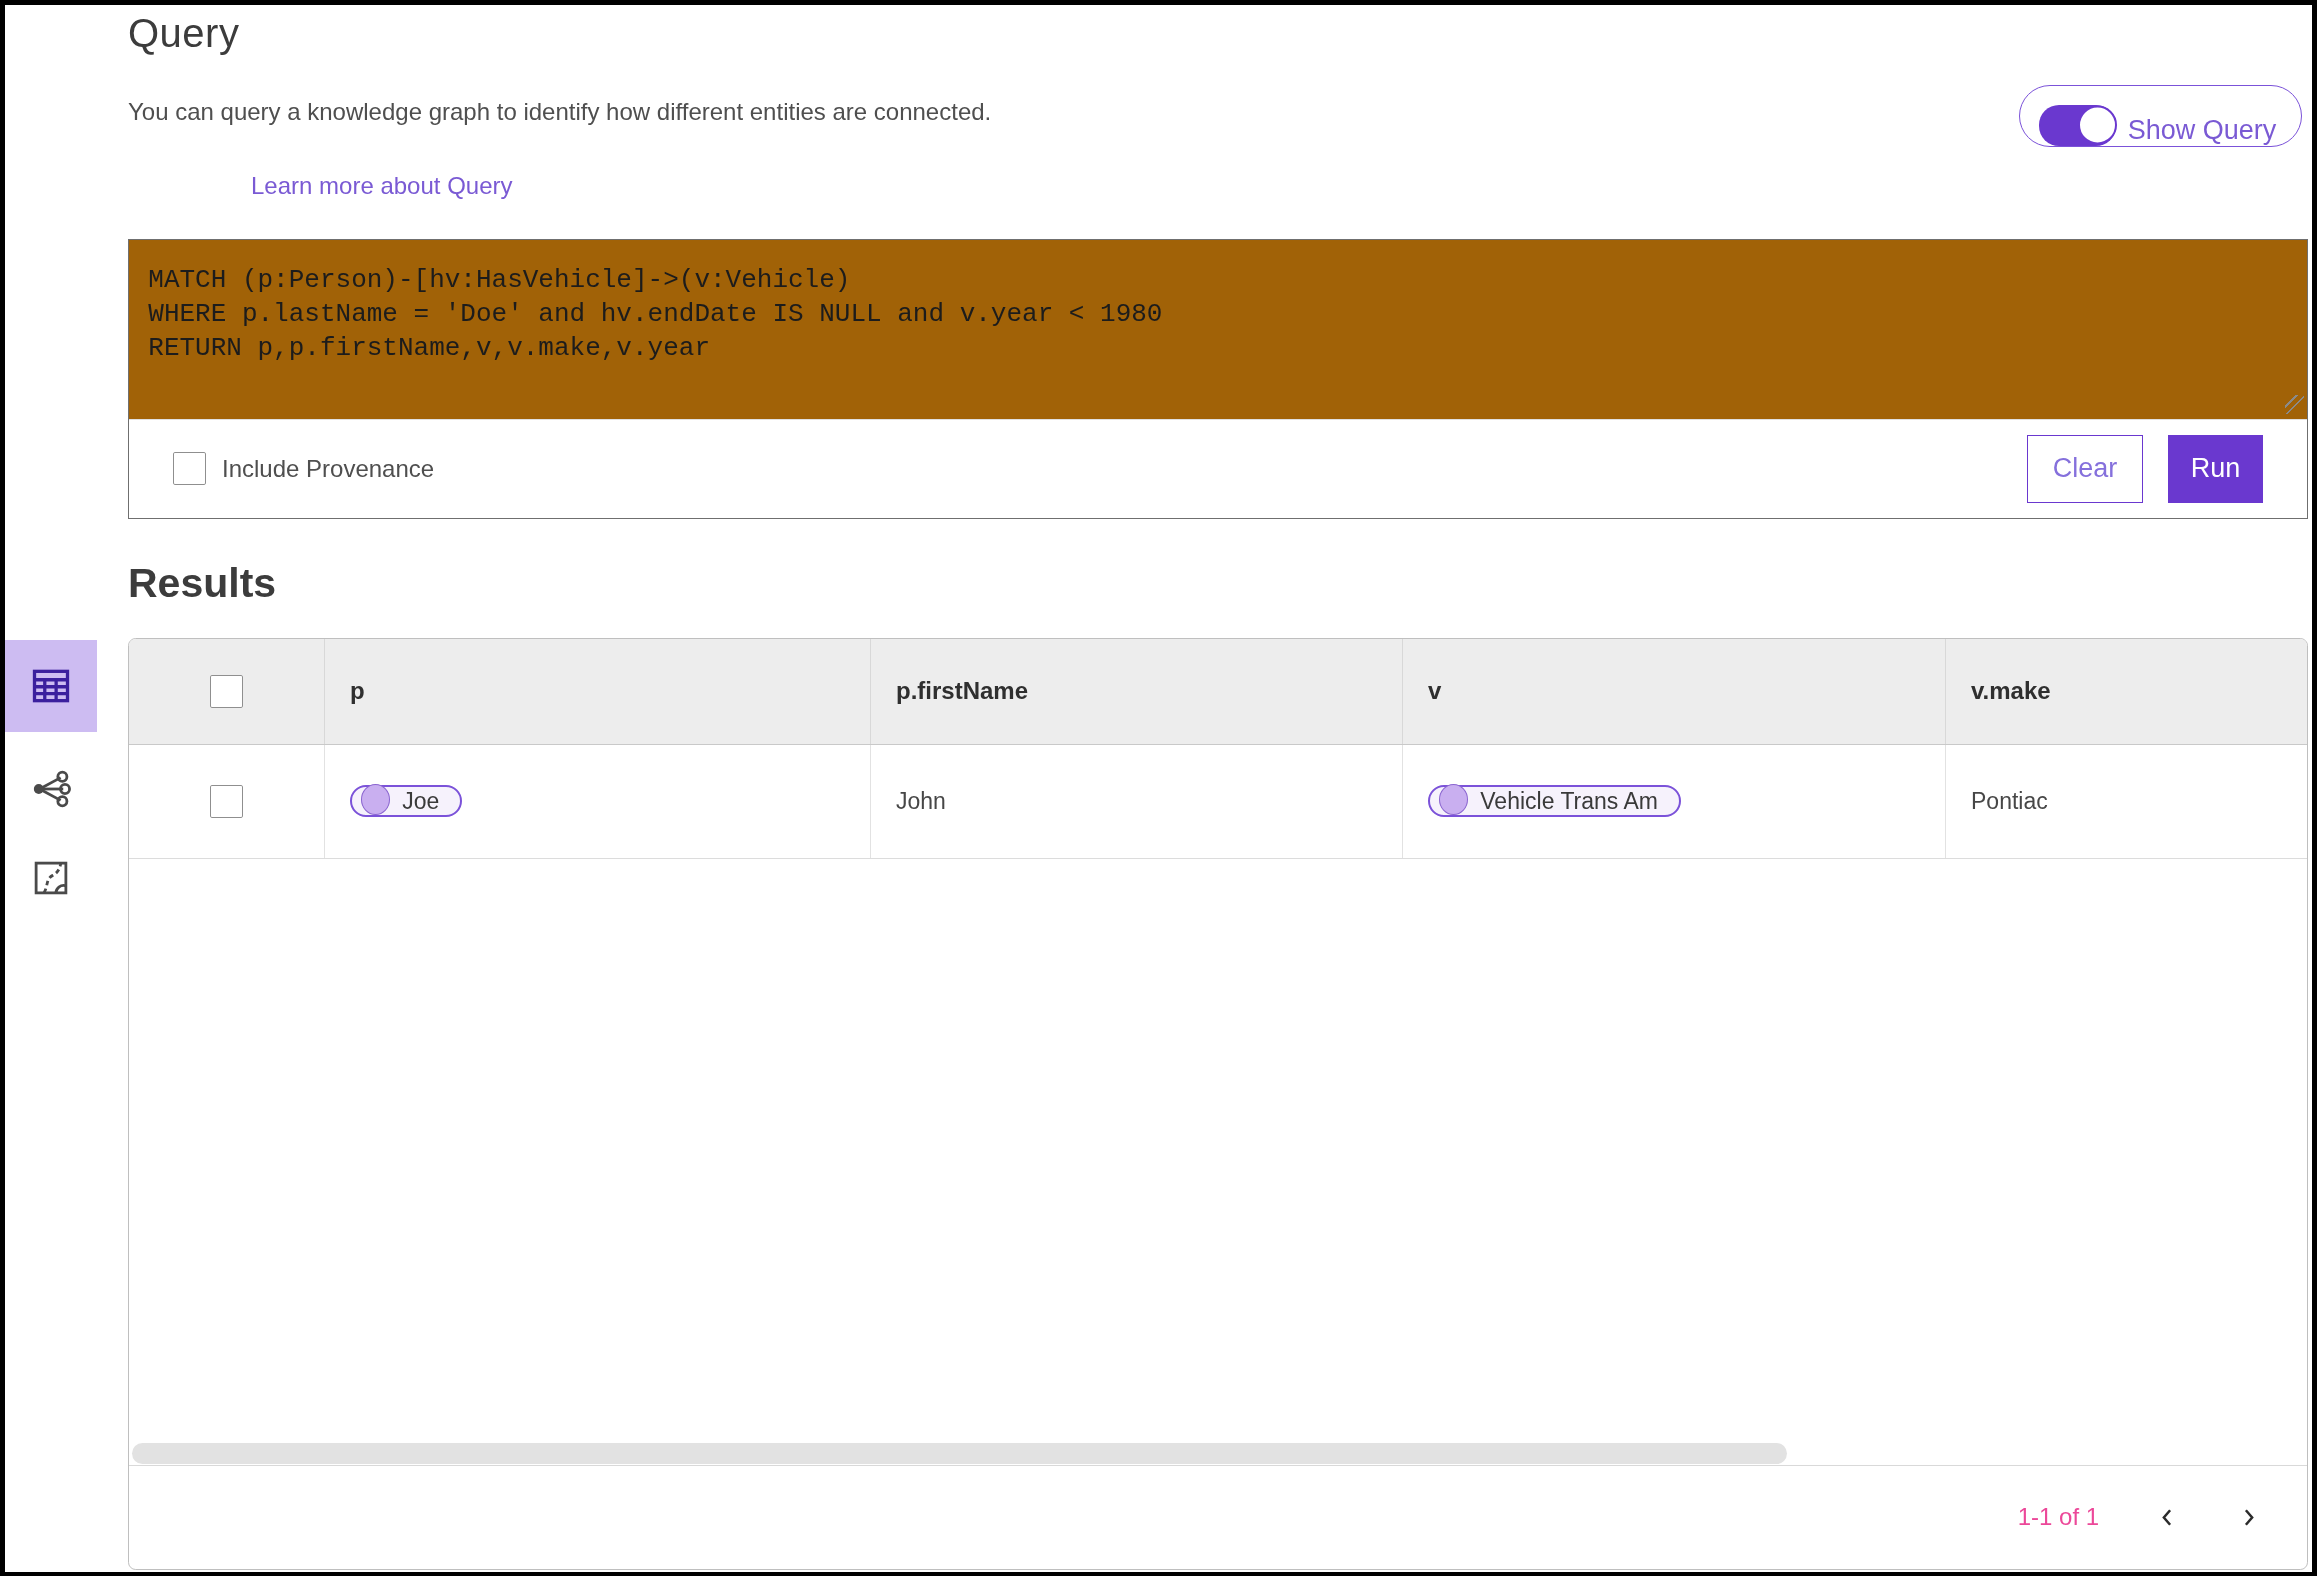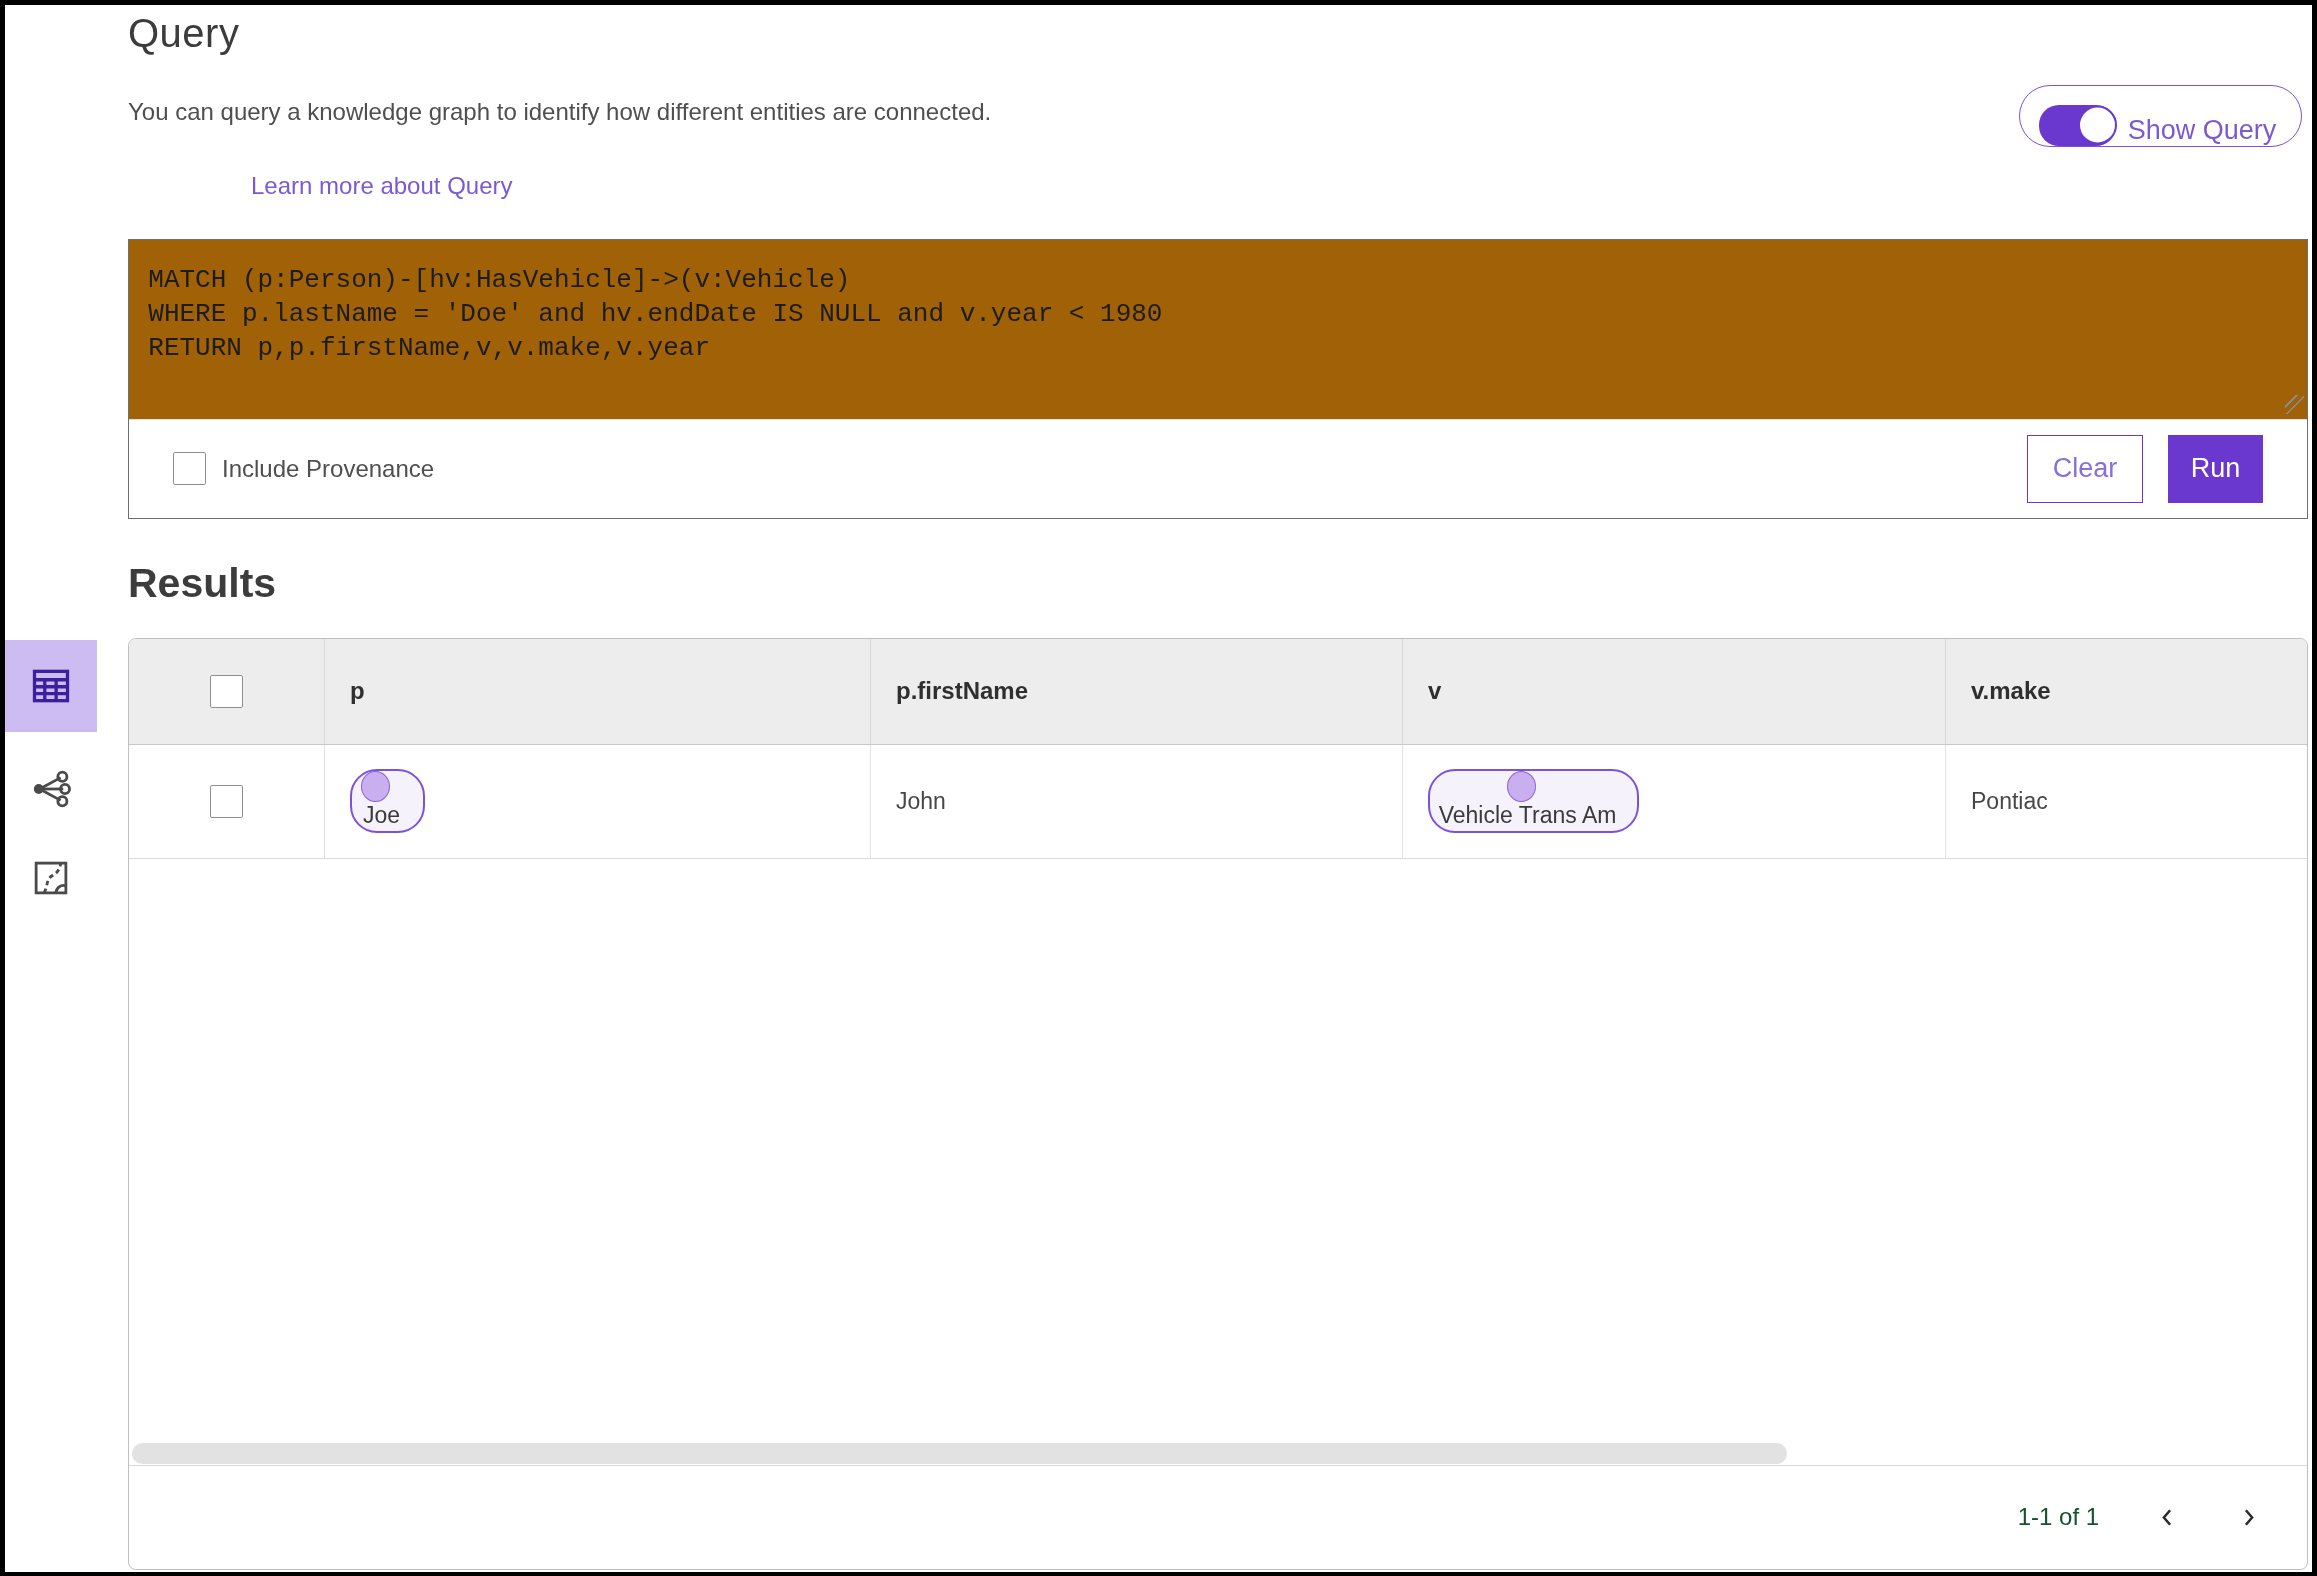--- a/index.html
+++ b/index.html
@@ -89,38 +89,38 @@
   .t-row .cell + .cell{border-left:1px solid #e2e2e2;}
   .col-check{width:195px;justify-content:center;padding-left:0;flex:none;}
   .col-p{width:546px;flex:none;}
   .col-fn{width:532px;flex:none;}
   .col-v{width:543px;flex:none;}
   .col-make{flex:1;}
   .th{font-size:24px;font-weight:700;color:#2f2f2f;}
   .td-text{font-size:23px;color:#474747;}
 
   .chip{
-    display:inline-flex;align-items:center;height:64px;
+    display:inline-flex;align-items:flex-end;height:32px;
     border:2.9px solid var(--accent-mid);border-radius:27px;background:var(--chip-fill);
-    padding:0 21px 0 8.7px;cursor:pointer;flex-direction:column;
+    padding:0 21px 0 8.7px;cursor:pointer;
   }
   .chip-dot{
     width:29px;height:31px;border-radius:50%;background:var(--chip-dot);
     border:1.9px solid #8a64d0;margin-right:12.6px;flex:none;
   }
   .chip-label{font-size:23px;color:#3a3a3a;white-space:nowrap;}
 
   .t-fill{flex:1;}
   .hscroll{height:23px;display:flex;align-items:center;}
   .hscroll-thumb{margin-left:2.9px;width:76%;height:21px;background:#e2e2e2;border-radius:10.6px;cursor:pointer;}
   .t-footer{
     border-top:1px solid #d9d9d9;height:104px;display:flex;align-items:center;justify-content:flex-end;
     padding-right:46px;
   }
-  .page-range{font-size:24px;color:#14532d;}
+  .page-range{font-size:24px;color:#ec4899;}
   .pg-btn{background:none;border:none;cursor:pointer;display:flex;align-items:center;justify-content:center;padding:0;}
   .pg-prev{margin-left:56px;}
   .pg-next{margin-left:56px;}
 </style>
 </head>
 <body>
 
 <div class="page">
 
   <div class="hdr">

